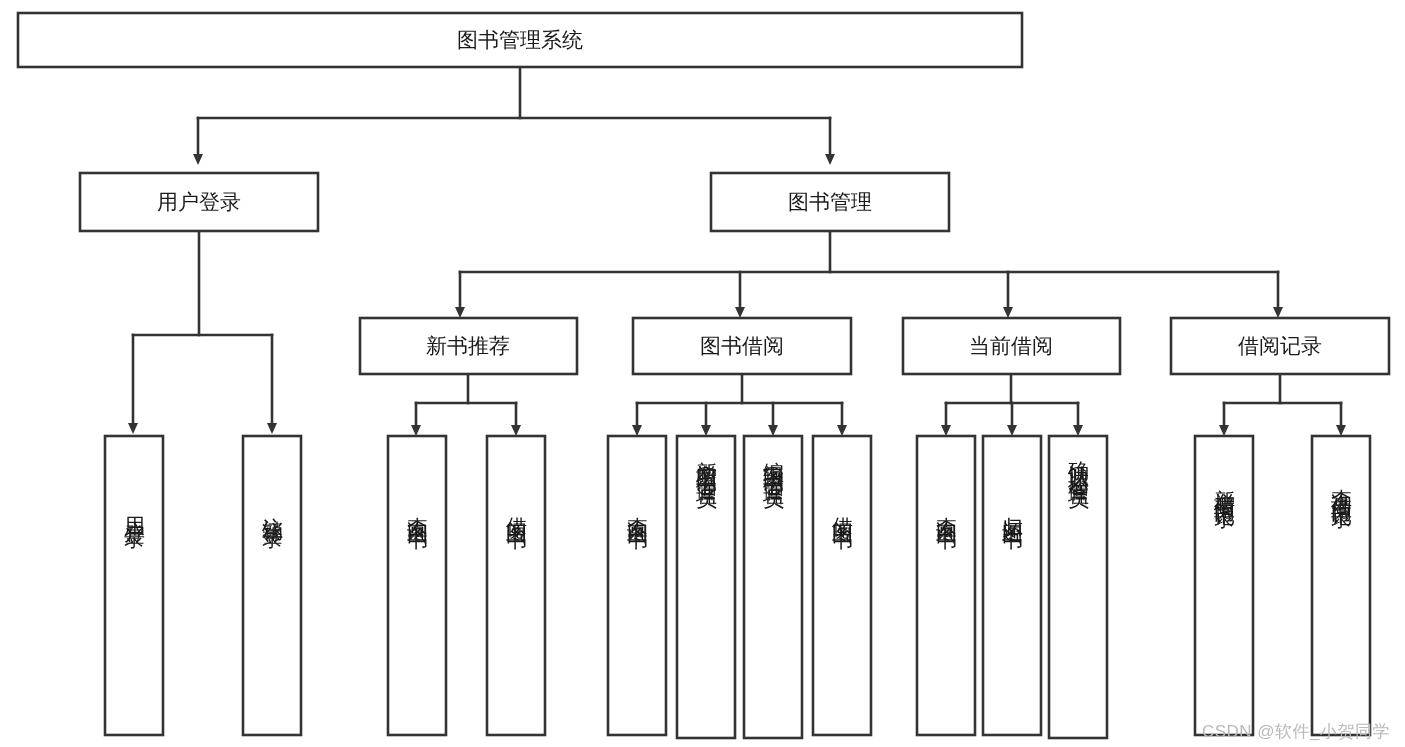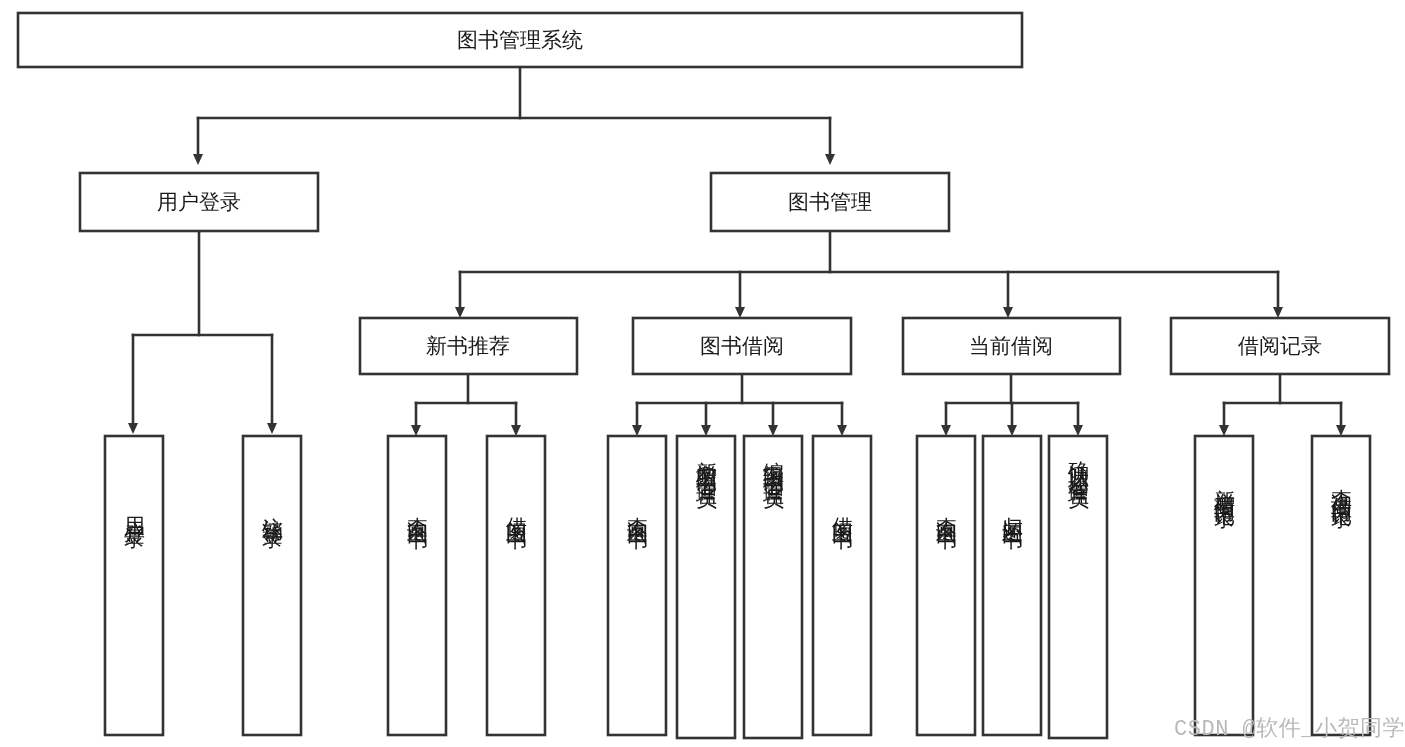--- a/index.html
+++ b/index.html
@@ -62,24 +62,24 @@
     text-orientation: upright;
     font-family: "DejaVu Sans", "Liberation Sans", sans-serif;
     font-size: 21px;
     line-height: 1;
     letter-spacing: 4px;
     color: #1a1a1a;
     white-space: nowrap;
   }
   .watermark {
     position: absolute;
-    right: 0;
+    right: 15px;
     bottom: 4px;
-    font-family: Liberation Mono, monospace;
-    font-size: 22px;
+    font-family: Liberation Sans, sans-serif;
+    font-size: 17px;
     color: #b9b9b9;
     letter-spacing: 0.5px;
     white-space: nowrap;
   }
 </style>
 </head>
 <body>
 
 <div id="diagram-root">
 

